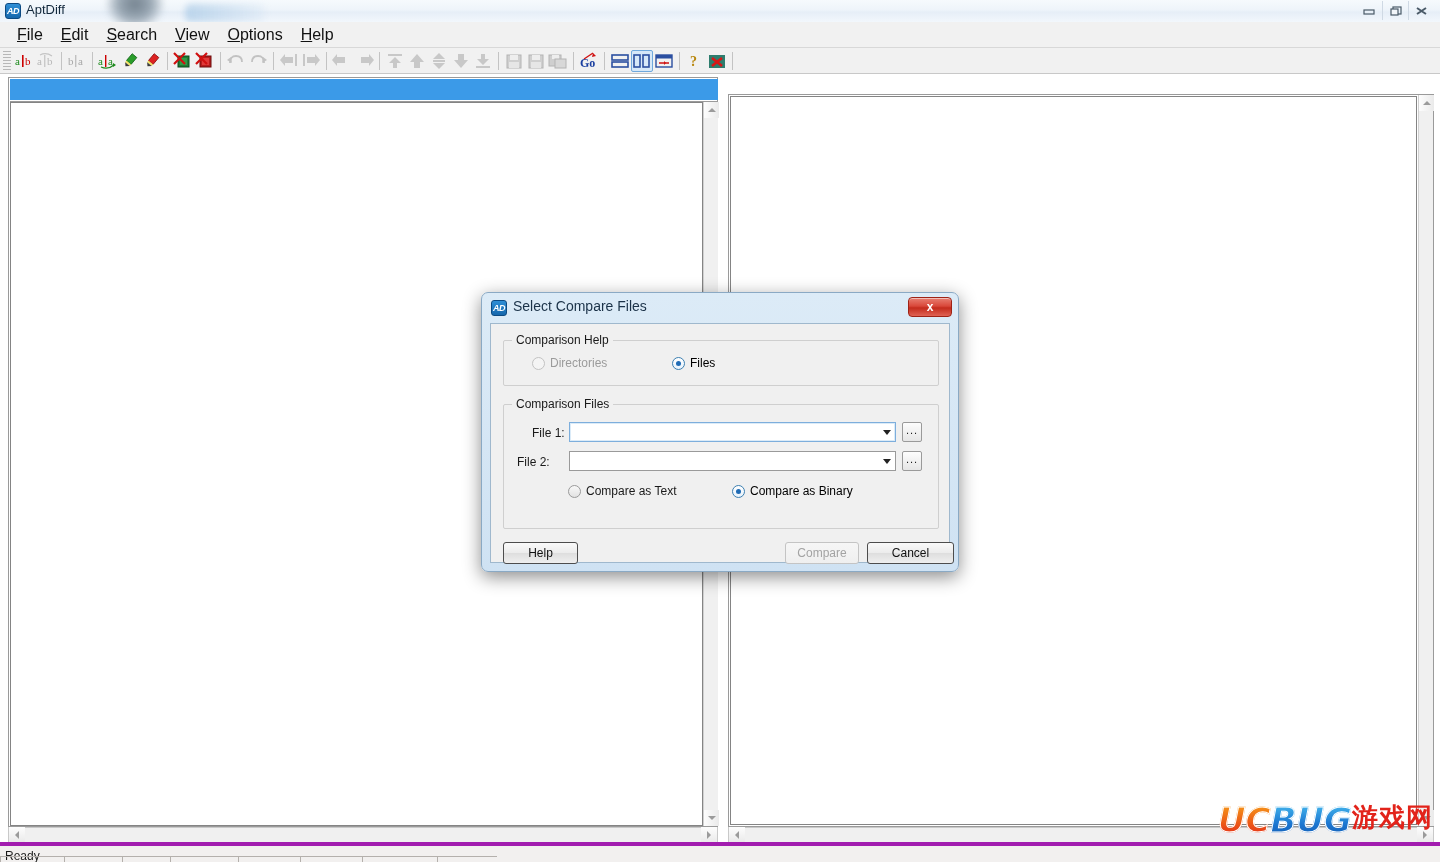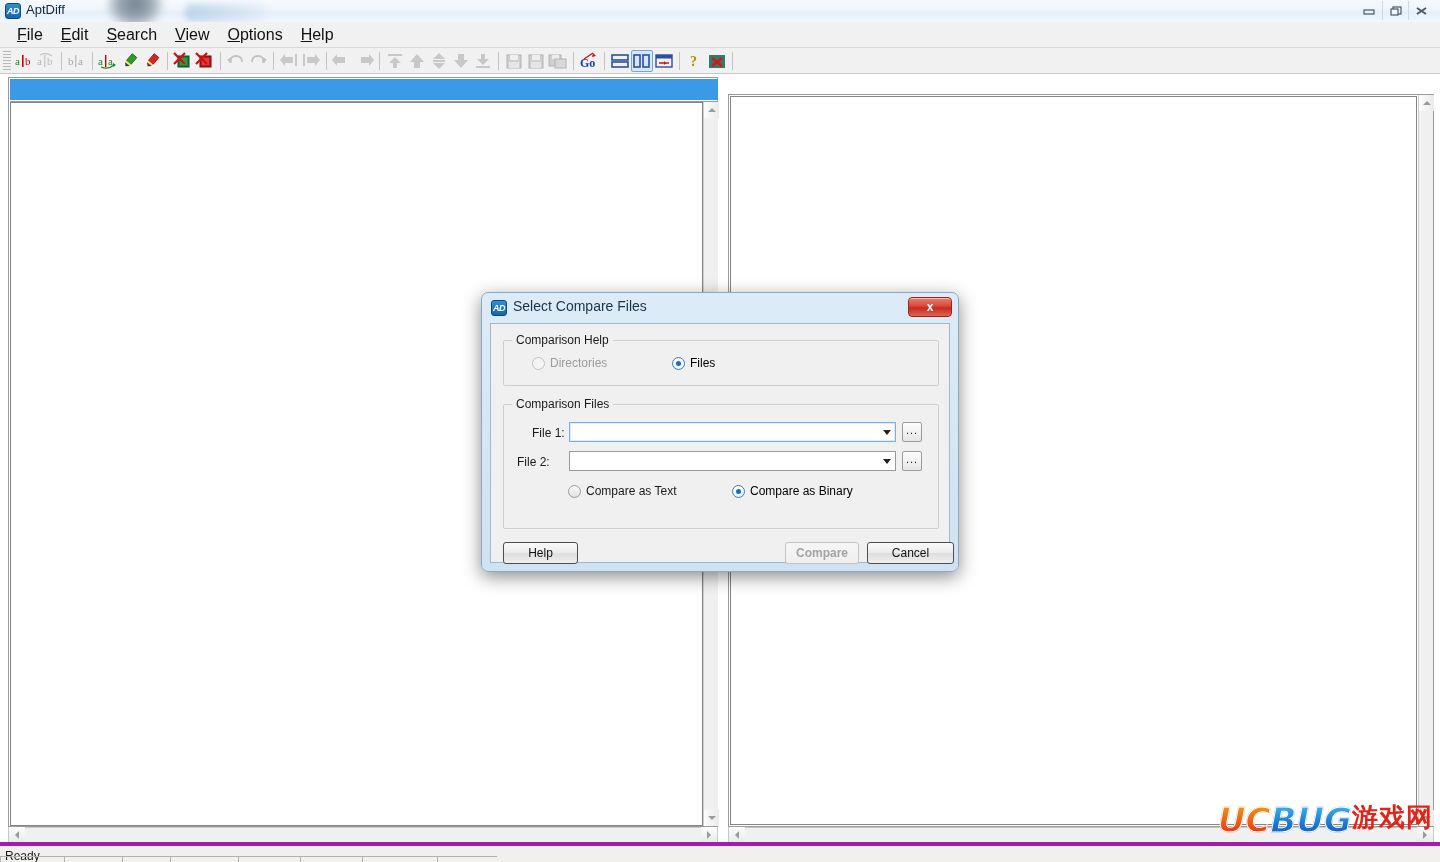--- a/index.html
+++ b/index.html
@@ -549,19 +549,19 @@
           <span class="dot"></span>
           <span>Compare as Text</span>
         </div>
         <div class="radio on" style="position:absolute;left:228px;top:79px;">
           <span class="dot"></span>
           <span>Compare as Binary</span>
         </div>
       </div>
 
       <div class="btn" style="left:12px;top:218px;width:75px;">Help</div>
-      <div class="btn dis" style="left:294px;top:218px;width:74px;font-weight:bold;">Compare</div>
+      <div class="btn dis" style="left:294px;top:218px;width:74px;">Compare</div>
       <div class="btn" style="left:376px;top:218px;width:87px;">Cancel</div>
 
     </div>
   </div>
 
 </div>
 
 </body></html>

